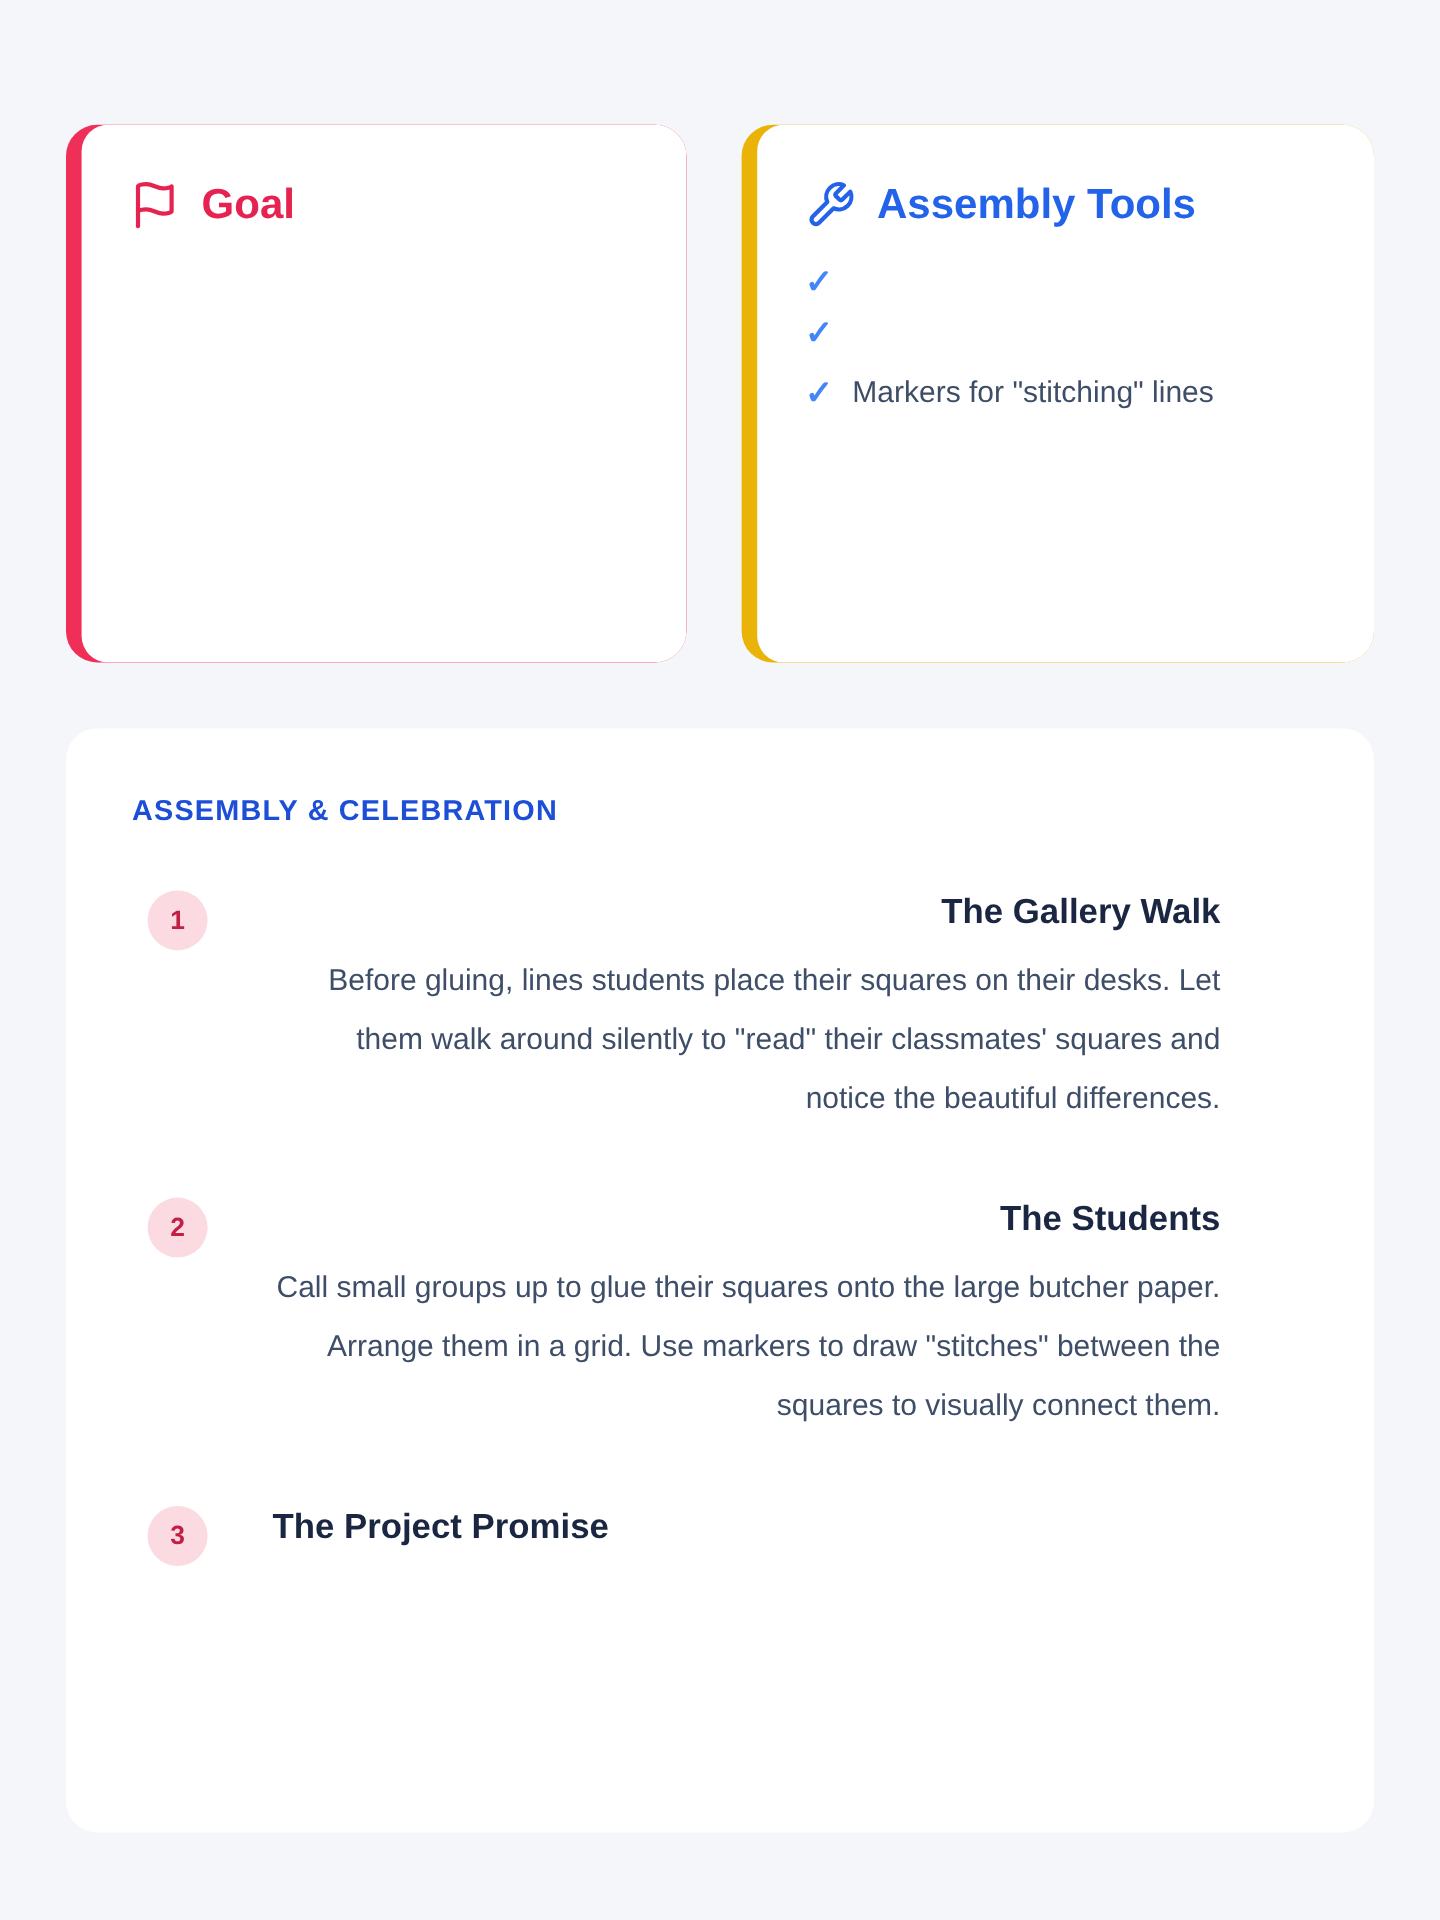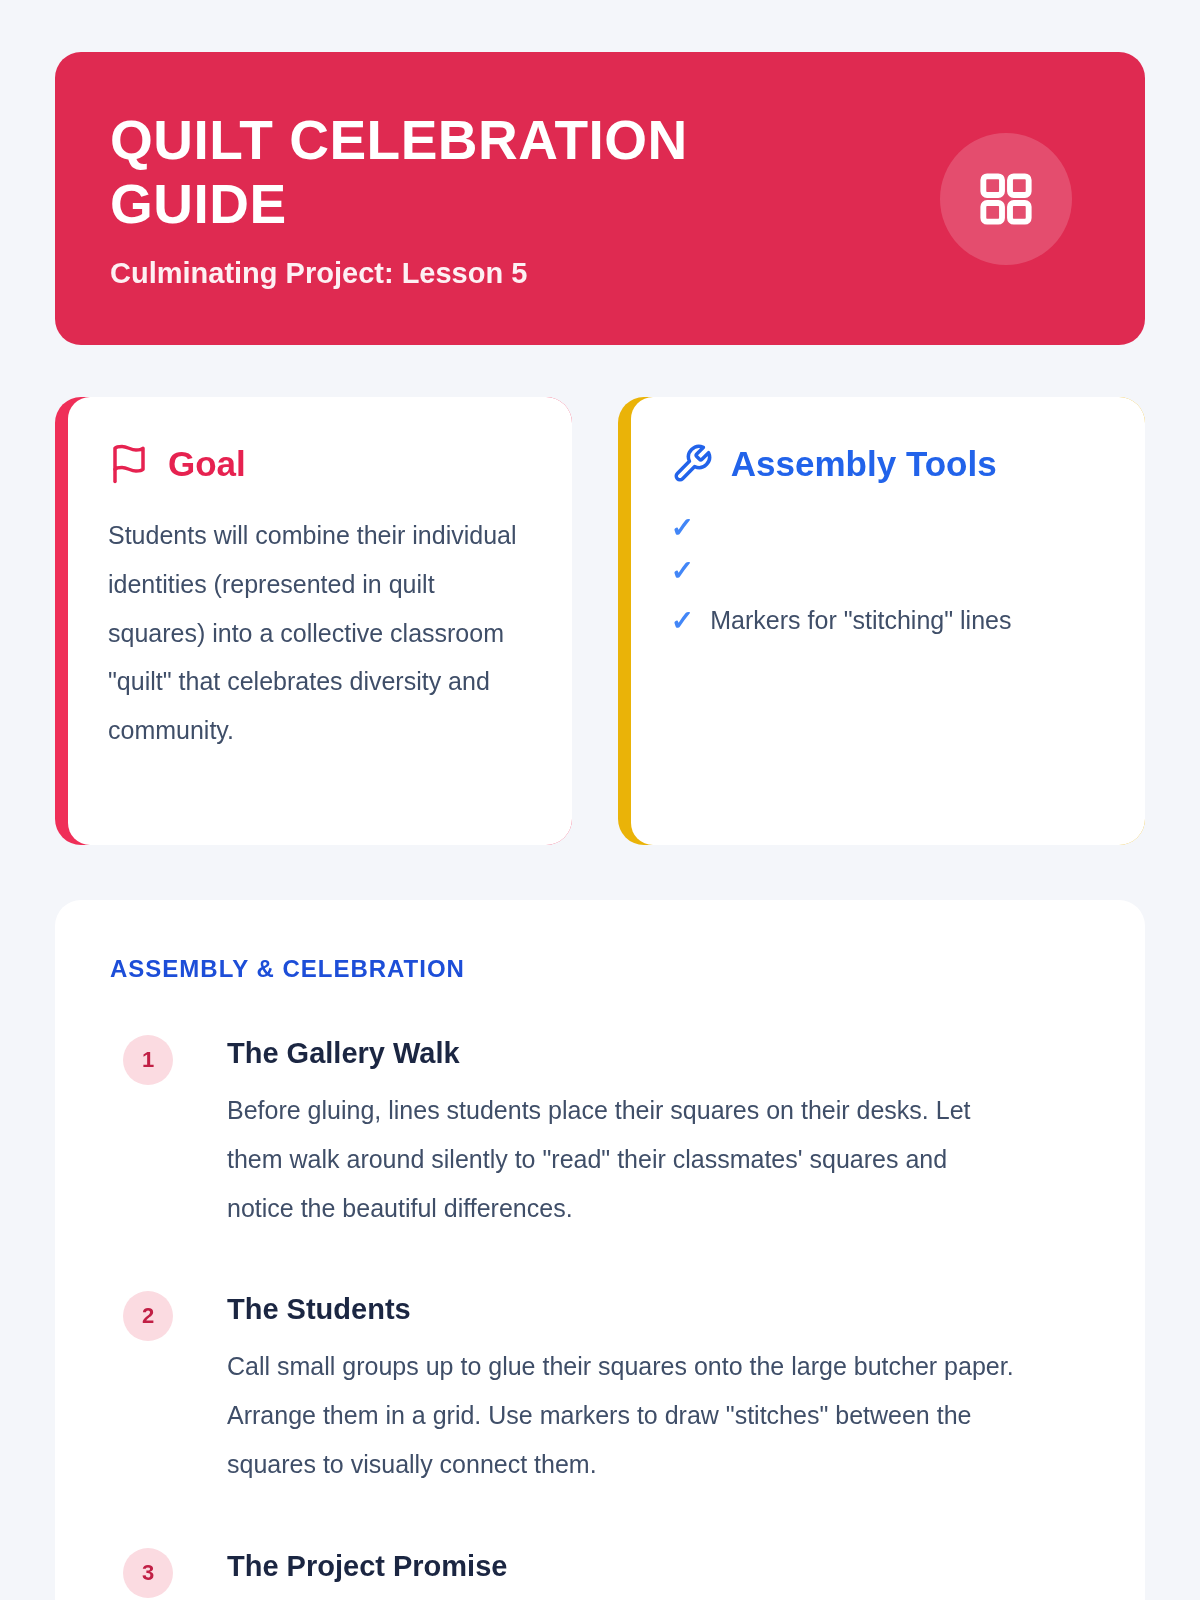--- a/index.html
+++ b/index.html
@@ -110,61 +110,48 @@
   .step { display:flex; margin-top:48px; }
   .step + .step { margin-top:55px; }
   .step-num {
     width:50px; height:50px; border-radius:50%;
     background:#FBDBE1; color:#C11F45;
     font-size:22px; font-weight:800;
     display:flex; align-items:center; justify-content:center;
     margin-left:13px; margin-top:4px;
     flex:0 0 auto;
   }
-  .step-content { margin-left:54px; }
+  .step-content { margin-left:54px;text-align:right; }
   .step-title {
     font-size:29px; font-weight:800; color:#1B2642;
     padding-top:6px;
   }
   .step-body {
     margin-top:16px;
     font-size:25px; line-height:1.95; color:#3F4E68;
     max-width:790px;
   }
 </style>
 </head>
 <body>
 
 <div class="page">
 
-  <header class="hero">
-    <h1>Quilt Celebration Guide</h1>
-    <div class="subtitle">Culminating Project: Lesson 5</div>
-    <div class="hero-badge">
-      <svg viewBox="0 0 24 24" fill="none" stroke-width="2.2" stroke-linejoin="round">
-        <rect x="3.5" y="3.5" width="7" height="7" rx="1.4"></rect>
-        <rect x="13.5" y="3.5" width="7" height="7" rx="1.4"></rect>
-        <rect x="3.5" y="13.5" width="7" height="7" rx="1.4"></rect>
-        <rect x="13.5" y="13.5" width="7" height="7" rx="1.4"></rect>
-      </svg>
-    </div>
-  </header>
 
   <section class="cards-row">
 
     <div class="accent-card red">
       <div class="card-inner">
         <div class="card-title red">
           <svg viewBox="0 0 24 24" fill="none" stroke="#E62250" stroke-width="2" stroke-linecap="round" stroke-linejoin="round">
             <path d="M4 15s1-1 4-1 5 2 8 2 4-1 4-1V3s-1 1-4 1-5-2-8-2-4 1-4 1z"></path>
             <line x1="4" y1="22" x2="4" y2="15"></line>
           </svg>
           <span>Goal</span>
         </div>
-        <p class="card-body">Students will combine their individual identities (represented in quilt squares) into a collective classroom "quilt" that celebrates diversity and community.</p>
       </div>
     </div>
 
     <div class="accent-card blue">
       <div class="card-inner">
         <div class="card-title blue">
           <svg viewBox="0 0 24 24" fill="none" stroke="#2263EA" stroke-width="2" stroke-linecap="round" stroke-linejoin="round">
             <path d="M14.7 6.3a1 1 0 0 0 0 1.4l1.6 1.6a1 1 0 0 0 1.4 0l3.77-3.77a6 6 0 0 1-7.94 7.94l-6.91 6.91a2.12 2.12 0 0 1-3-3l6.91-6.91a6 6 0 0 1 7.94-7.94l-3.76 3.76z"></path>
           </svg>
           <span>Assembly Tools</span>

